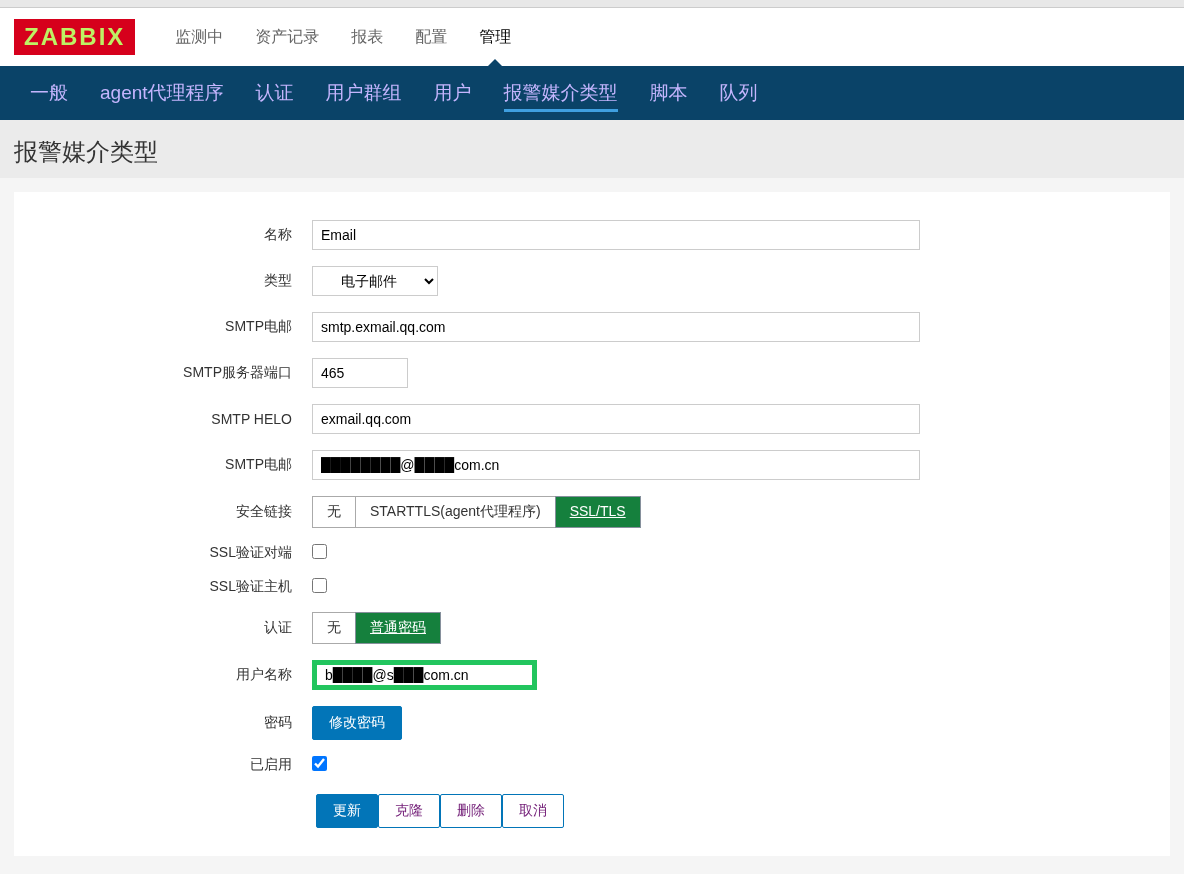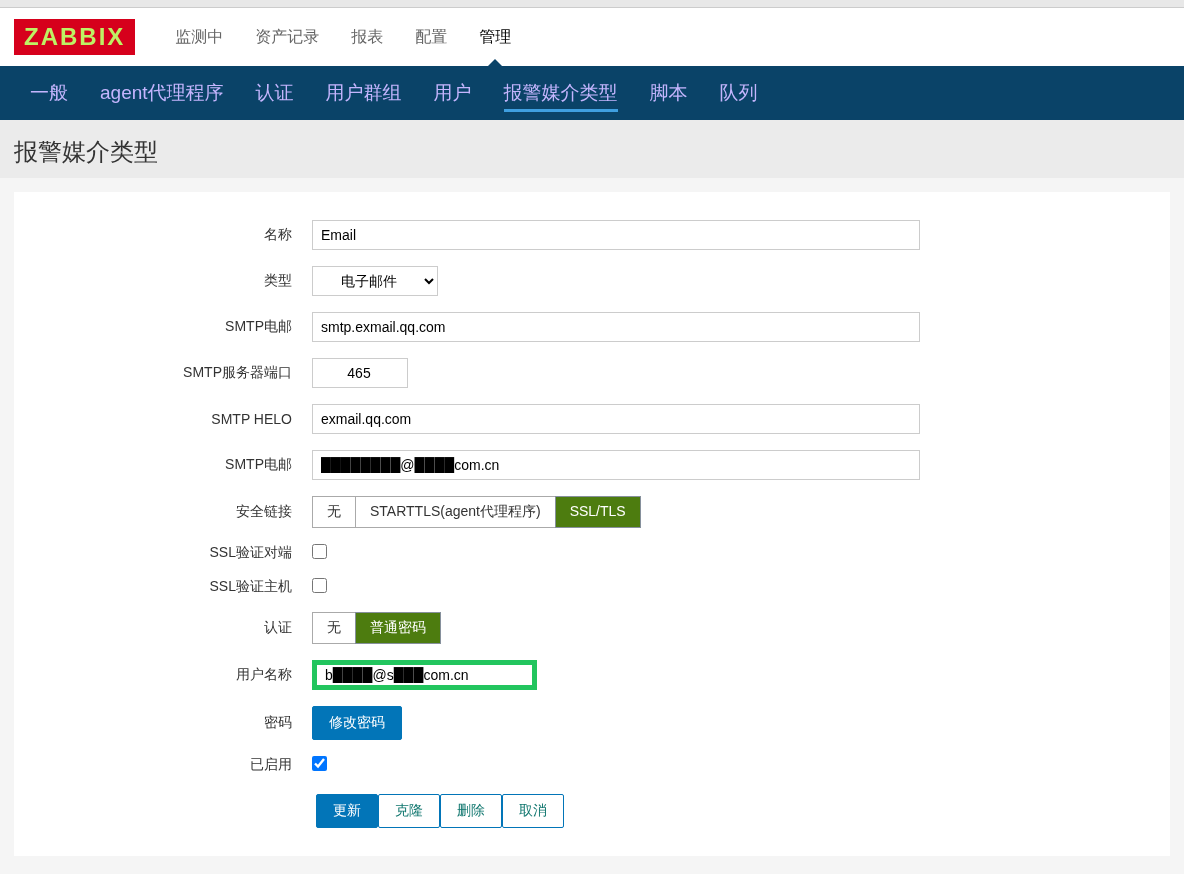--- a/index.html
+++ b/index.html
@@ -23,33 +23,33 @@
     .page-title { font-size: 24px; color: #333; font-weight: normal; }
     
     .content { padding: 14px; }
     .form-panel { background: #fff; padding: 28px 20px; }
     
     .form-row { display: flex; align-items: center; margin-bottom: 16px; gap: 8px; }
     .form-label { width: 270px; text-align: right; padding-right: 12px; color: #333; font-size: 14px; }
     .form-field { flex: 1; }
     
     .text-input { width: 608px; height: 30px; border: 1px solid #ccc; padding: 4px 8px; font-size: 14px; }
-    .text-input.narrow { width: 96px; text-align: center; padding-right: 10px; }
+    .text-input.narrow { width: 96px; text-align: left; padding-right: 10px; }
     .text-input.focused { border: 5px solid #22c55e; outline: none; width: 225px; }
     
     select { height: 30px; border: 1px solid #ccc; padding: 2px 24px; font-size: 14px; min-width: 100px; background: #fff; }
     
     .radio-group { display: flex; }
     .radio-btn { border: 1px solid #aaa; padding: 6px 14px; background: #fff; cursor: pointer; font-size: 14px; color: #333; margin-left: -1px; }
     .radio-btn:first-child { margin-left: 0; }
-    .radio-btn.active { background: #4d7c0f; color: #fff; border-color: #86909c; }
+    .radio-btn.active { background: #15803d; color: #fff; border-color: #86909c; text-decoration: underline; }
     
     .checkbox { width: 15px; height: 15px; }
     
-    .btn { padding: 7px 16px; border: 1px solid #0275b8; background: #fff; color: #0f766e; cursor: pointer; font-size: 14px; border-radius: 2px; }
+    .btn { padding: 7px 16px; border: 1px solid #0275b8; background: #fff; color: #701a75; cursor: pointer; font-size: 14px; border-radius: 2px; }
     .btn.primary { background: #0275b8; color: #fff; }
     
     .button-row { display: flex; gap: 0; margin-left: 282px; margin-top: 20px; }
   </style>
 </head>
 <body>
 
 <div class="browser-chrome"></div>
 
 <div class="topbar">

